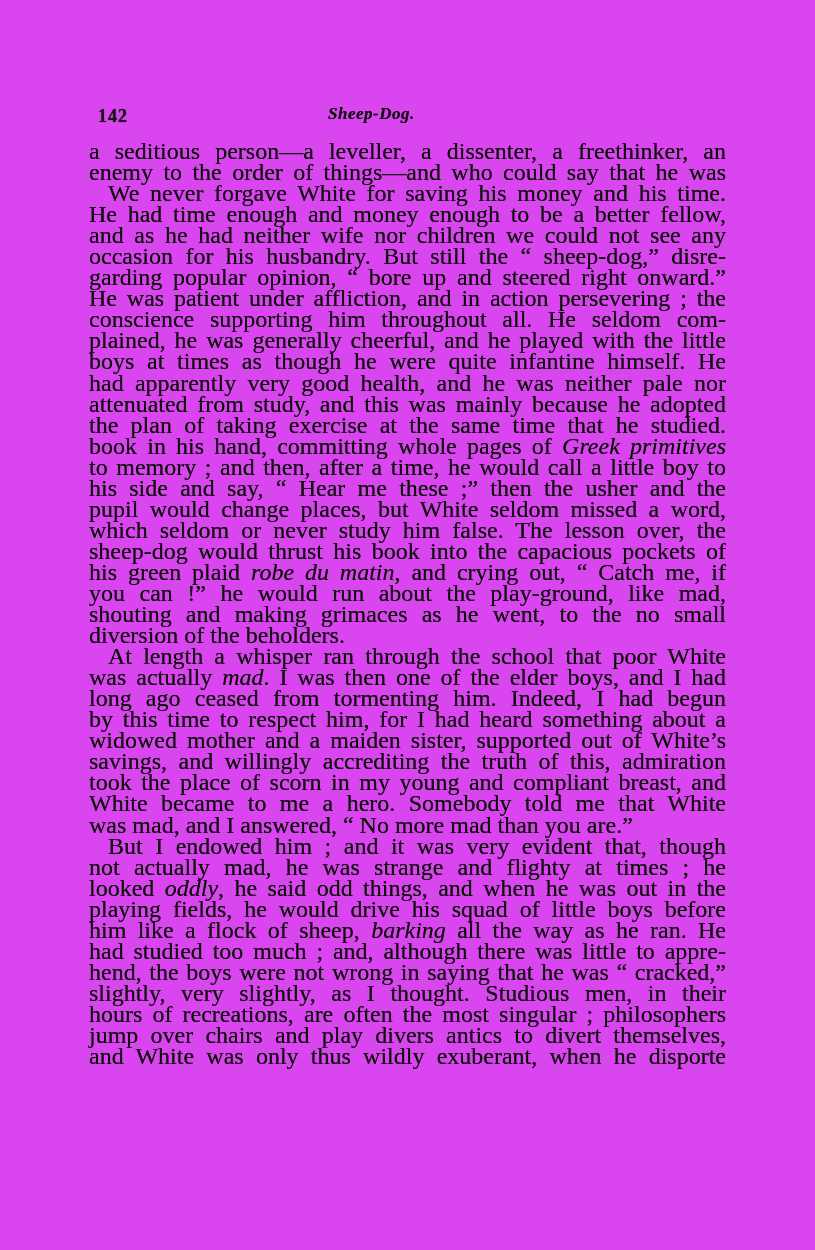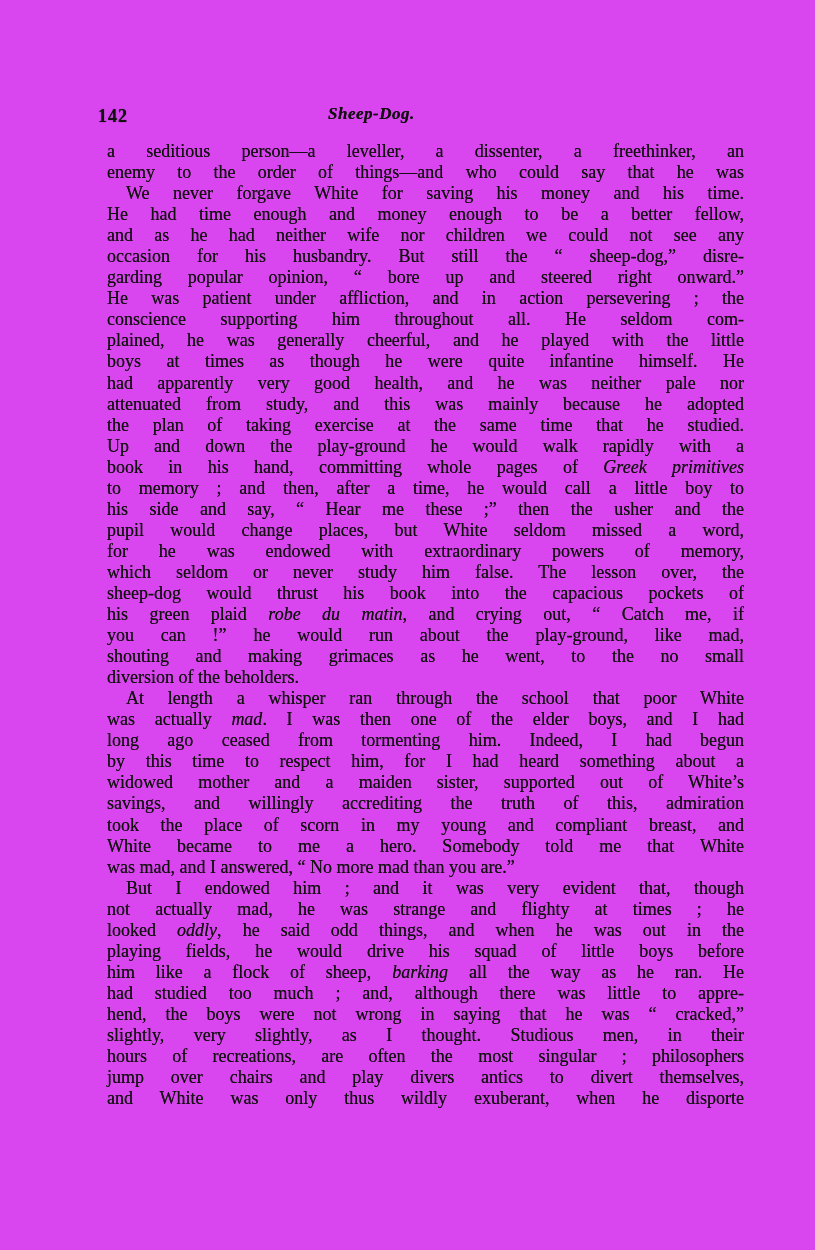--- a/index.html
+++ b/index.html
@@ -28,23 +28,23 @@
     left: 328px;
     font-size: 17px;
     font-weight: 700;
     font-style: italic;
     letter-spacing: 0.5px;
     text-shadow: 0 0 0.6px rgba(10,10,10,0.8);
   }
   .text-block {
     position: absolute;
     top: 141px;
-    left: 107px;
+    left: 89px;
     width: 637px;
-    font-size: 18px;
+    font-size: 24px;
     line-height: 21.05px;
     text-shadow: 0 0 0.55px rgba(15,14,12,0.78);
   }
   .para { margin: 0; }
   .para.indent .line:first-child { text-indent: 19px; }
   .line {
     text-align: justify;
     text-align-last: justify;
     white-space: normal;
   }
@@ -70,26 +70,24 @@
         <div class="line"><span>and as he had neither wife nor children we could not see any</span></div>
         <div class="line"><span>occasion for his husbandry.  But still the “ sheep-dog,” disre-</span></div>
         <div class="line"><span>garding popular opinion, “ bore up and steered right onward.”</span></div>
         <div class="line"><span>He was patient under affliction, and in action persevering ; the</span></div>
         <div class="line"><span>conscience supporting him throughout all.  He seldom com-</span></div>
         <div class="line"><span>plained, he was generally cheerful, and he played with the little</span></div>
         <div class="line"><span>boys at times as though he were quite infantine himself.  He</span></div>
         <div class="line"><span>had apparently very good health, and he was neither pale nor</span></div>
         <div class="line"><span>attenuated from study, and this was mainly because he adopted</span></div>
         <div class="line"><span>the plan of taking exercise at the same time that he studied.</span></div>
-        <div class="line"><span>Up and down the play-ground he would walk rapidly with a</span></div>
         <div class="line"><span>book in his hand, committing whole pages of </span><span class="it">Greek primitives</span></div>
         <div class="line"><span>to memory ; and then, after a time, he would call a little boy to</span></div>
         <div class="line"><span>his side and say, “ Hear me these ;” then the usher and the</span></div>
         <div class="line"><span>pupil would change places, but White seldom missed a word,</span></div>
-        <div class="line"><span>for he was endowed with extraordinary powers of memory,</span></div>
         <div class="line"><span>which seldom or never study him false.  The lesson over, the</span></div>
         <div class="line"><span>sheep-dog would thrust his book into the capacious pockets of</span></div>
         <div class="line"><span>his green plaid </span><span class="it">robe du matin</span><span>, and crying out, “ Catch me, if</span></div>
         <div class="line"><span>you can !” he would run about the play-ground, like mad,</span></div>
         <div class="line"><span>shouting and making grimaces as he went, to the no small</span></div>
         <div class="line plast"><span>diversion of the beholders.</span></div>
       </div>
       <div class="para indent">
         <div class="line"><span>At length a whisper ran through the school that poor White</span></div>
         <div class="line"><span>was actually </span><span class="it">mad</span><span>.  I was then one of the elder boys, and I had</span></div>

